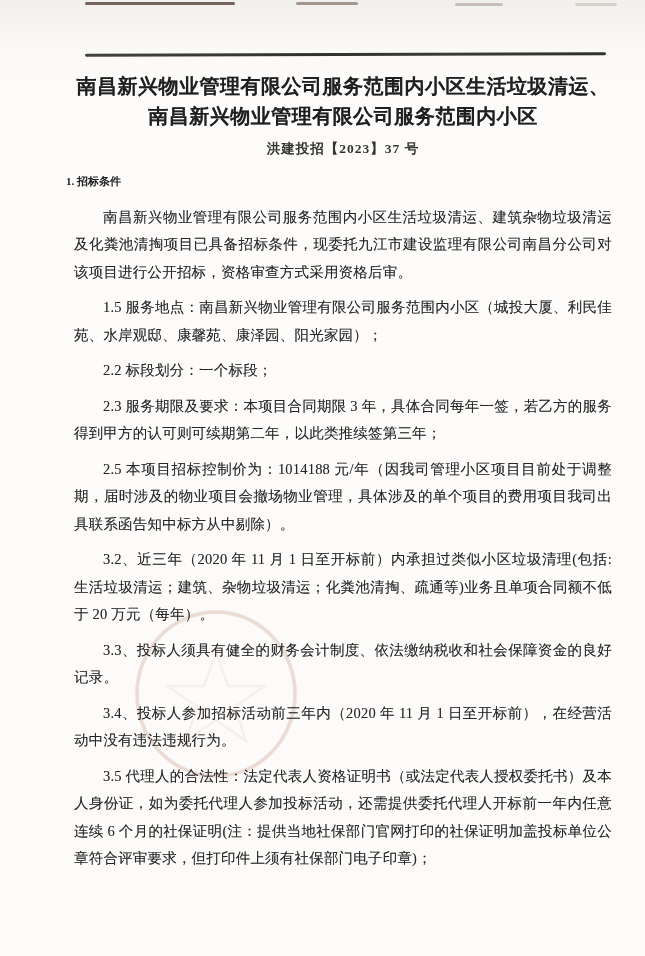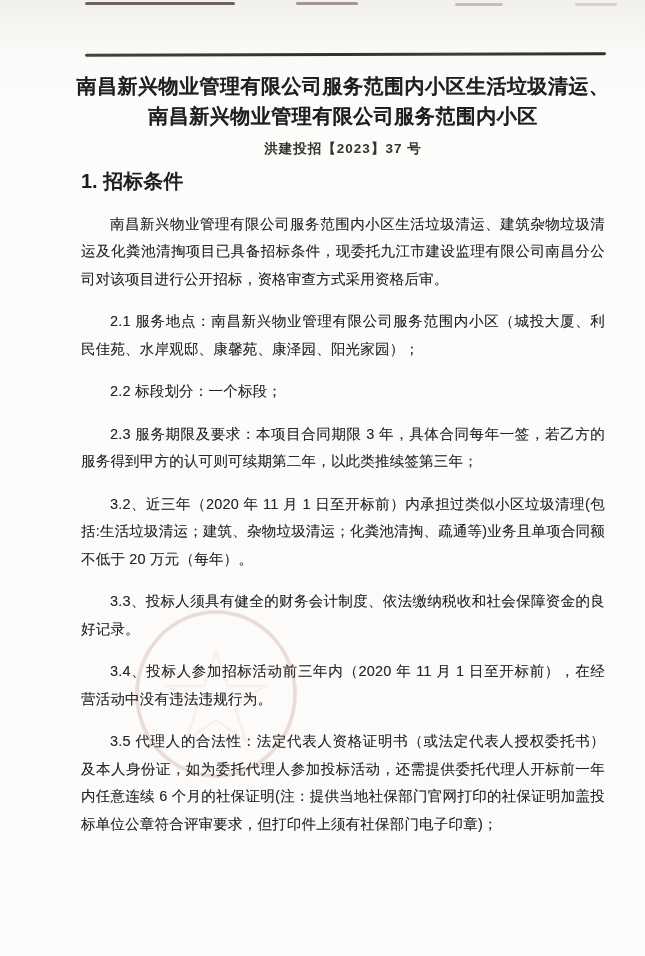--- a/index.html
+++ b/index.html
@@ -9,21 +9,21 @@
     height: 956px;
     overflow: hidden;
     background: #ffffff;
   }
   .page {
     position: relative;
     width: 645px;
     height: 956px;
     background:
       linear-gradient(180deg, #f2f0ed 0px, #fbfaf8 55px, #fdfcfb 120px, #fcfbf9 100%);
-    font-family: Liberation Sans, sans-serif;
+    font-family: Liberation Serif, serif;
     color: #2a2a2a;
   }
   
   .artifact {
     position: absolute;
     height: 3px;
     border-radius: 2px;
     pointer-events: none;
   }
   .artifact.a1 { top: 2px; left: 85px;  width: 150px; background: #5a4a42; opacity: .85; }
@@ -71,30 +71,30 @@
   }
   .doc-number {
     font-size: 13.5px;
     font-weight: 700;
     line-height: 21px;
     margin-top: 7px;
     letter-spacing: 1px;
     color: #33332f;
   }
   .section-heading {
-    font-size: 20px;
+    font-size: 11px;
     font-weight: 700;
     line-height: 27.5px;
-    margin: 2px 0 0 15px;
+    margin: 2px 0 0 0;
     color: #1e1e1e;
   }
   .para {
     font-size: 14.5px;
     line-height: 27.5px;
-    margin: 15px;
+    margin: 8px;
     text-indent: 2em;
     text-align: justify;
     letter-spacing: 0.2px;
     color: #262626;
     text-shadow: 0 0 0.5px rgba(40,40,40,0.35);
   }
   .first-heading { margin-top: 9px; }
 </style>
 </head>
 <body>
@@ -118,23 +118,24 @@
 
     <div class="title-block">
       <div class="title-line">南昌新兴物业管理有限公司服务范围内小区生活垃圾清运、</div>
       <div class="title-line">南昌新兴物业管理有限公司服务范围内小区</div>
       <div class="doc-number">洪建投招【2023】37 号</div>
     </div>
 
     <div class="section-heading first-heading">1. 招标条件</div>
     <p class="para">南昌新兴物业管理有限公司服务范围内小区生活垃圾清运、建筑杂物垃圾清运及化粪池清掏项目已具备招标条件，现委托九江市建设监理有限公司南昌分公司对该项目进行公开招标，资格审查方式采用资格后审。</p>
 
-    <p class="para">2.1 服务地点：南昌新兴物业管理有限公司服务范围内小区（城投大厦、利民佳苑、水岸观邸、康馨苑、康泽园、阳光家园）；</p>
+    <p class="para">1.5 服务地点：南昌新兴物业管理有限公司服务范围内小区（城投大厦、利民佳苑、水岸观邸、康馨苑、康泽园、阳光家园）；</p>
     <p class="para">2.2 标段划分：一个标段；</p>
     <p class="para">2.3 服务期限及要求：本项目合同期限 3 年，具体合同每年一签，若乙方的服务得到甲方的认可则可续期第二年，以此类推续签第三年；</p>
+    <p class="para">2.5 本项目招标控制价为：1014188 元/年（因我司管理小区项目目前处于调整期，届时涉及的物业项目会撤场物业管理，具体涉及的单个项目的费用项目我司出具联系函告知中标方从中剔除）。</p>
 
     <p class="para">3.2、近三年（2020 年 11 月 1 日至开标前）内承担过类似小区垃圾清理(包括:生活垃圾清运；建筑、杂物垃圾清运；化粪池清掏、疏通等)业务且单项合同额不低于 20 万元（每年）。</p>
     <p class="para">3.3、投标人须具有健全的财务会计制度、依法缴纳税收和社会保障资金的良好记录。</p>
     <p class="para">3.4、投标人参加招标活动前三年内（2020 年 11 月 1 日至开标前），在经营活动中没有违法违规行为。</p>
     <p class="para">3.5 代理人的合法性：法定代表人资格证明书（或法定代表人授权委托书）及本人身份证，如为委托代理人参加投标活动，还需提供委托代理人开标前一年内任意连续 6 个月的社保证明(注：提供当地社保部门官网打印的社保证明加盖投标单位公章符合评审要求，但打印件上须有社保部门电子印章)；</p>
 
   </div>
 </div>
 
 </body></html>

